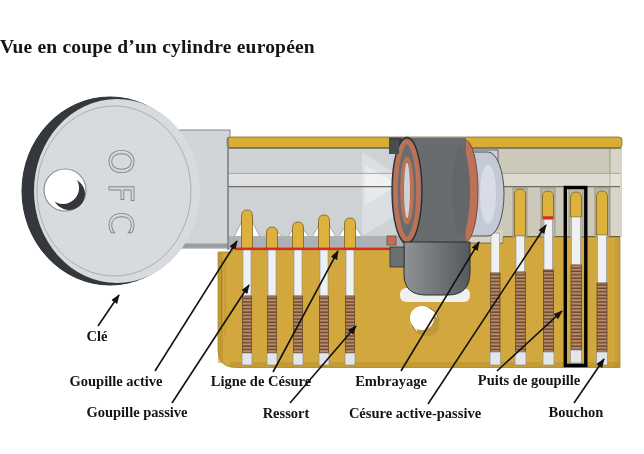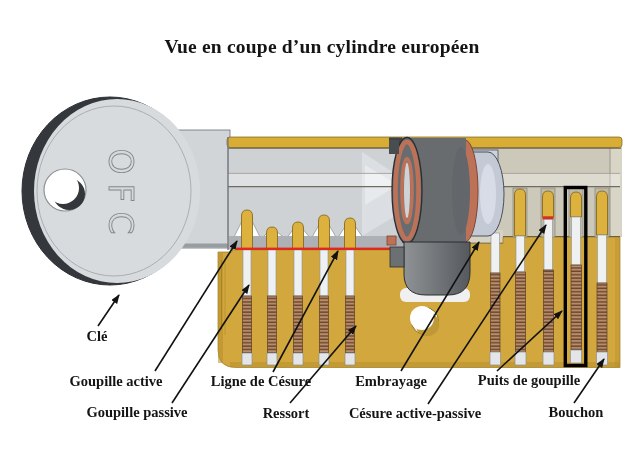--- a/index.html
+++ b/index.html
@@ -1,21 +1,21 @@
 <!DOCTYPE html>
 <html><head>
 <meta charset="utf-8">
 <style>
   html,body{margin:0;padding:0;background:#ffffff;}
   .stage{
     position:relative;width:644px;height:454px;background:#ffffff;overflow:hidden;
     font-family:"Liberation Serif", serif;
   }
   .stage h1{
-    position:absolute;top:36px;left:0;width:100%;margin:0;text-align:center;
+    position:absolute;top:36px;left:0;width:100%;margin:0;
     font-size:19.5px;font-weight:bold;color:#141414;letter-spacing:.2px;
     font-family:"Liberation Serif", serif;
   }
   svg.diagram{position:absolute;left:0;top:0;}
   text.lbl{
     font-family:"Liberation Serif", serif;font-weight:bold;font-size:14.5px;fill:#141414;
   }
   text.engrave{
     font-family:"DejaVu Sans", sans-serif;font-size:33px;letter-spacing:9px;
     fill:#d6d9dc;stroke:#84888c;stroke-width:.9px;

